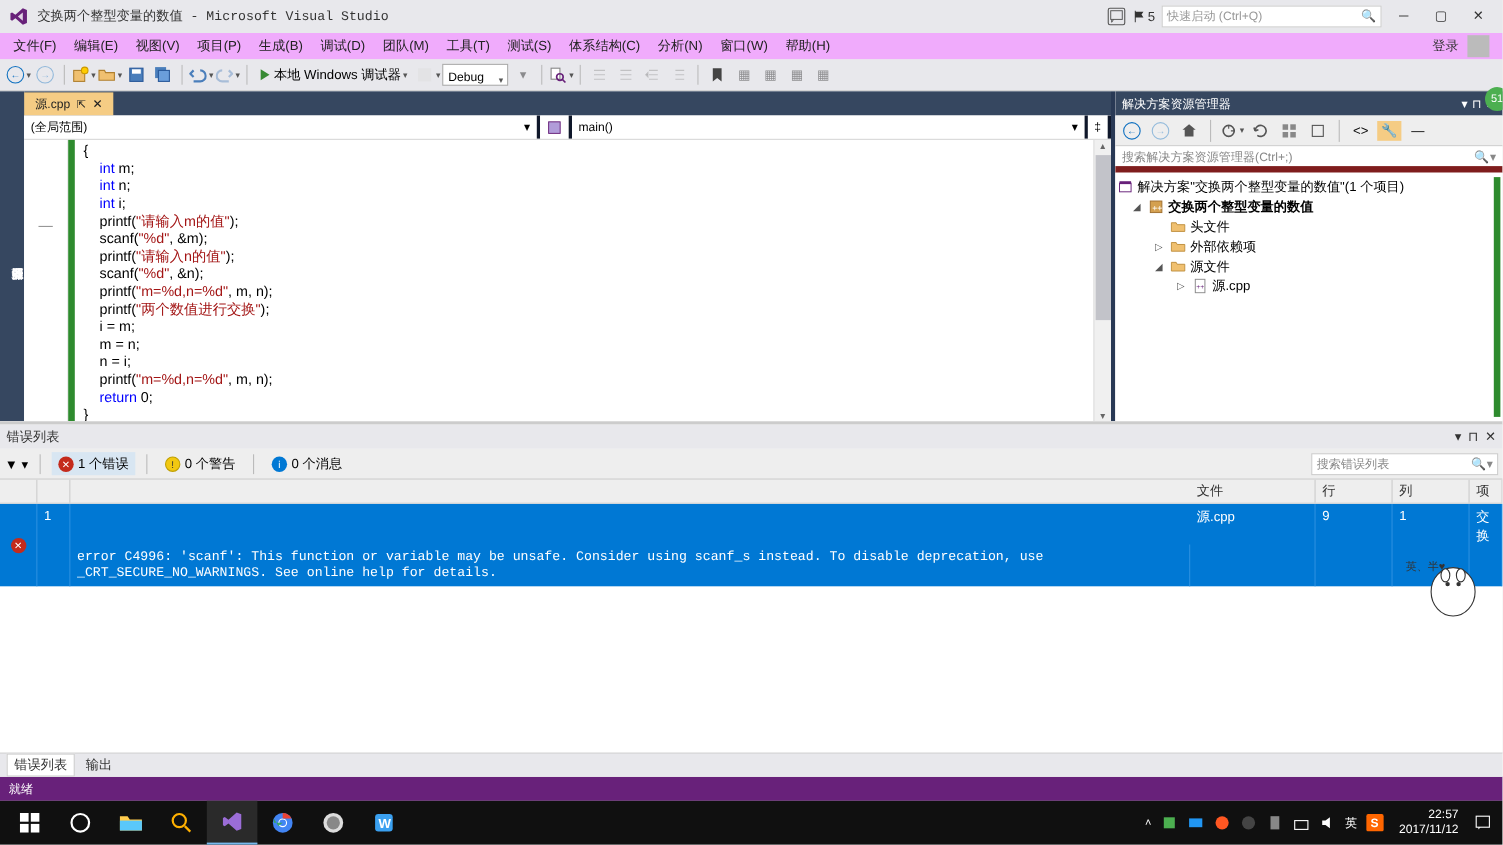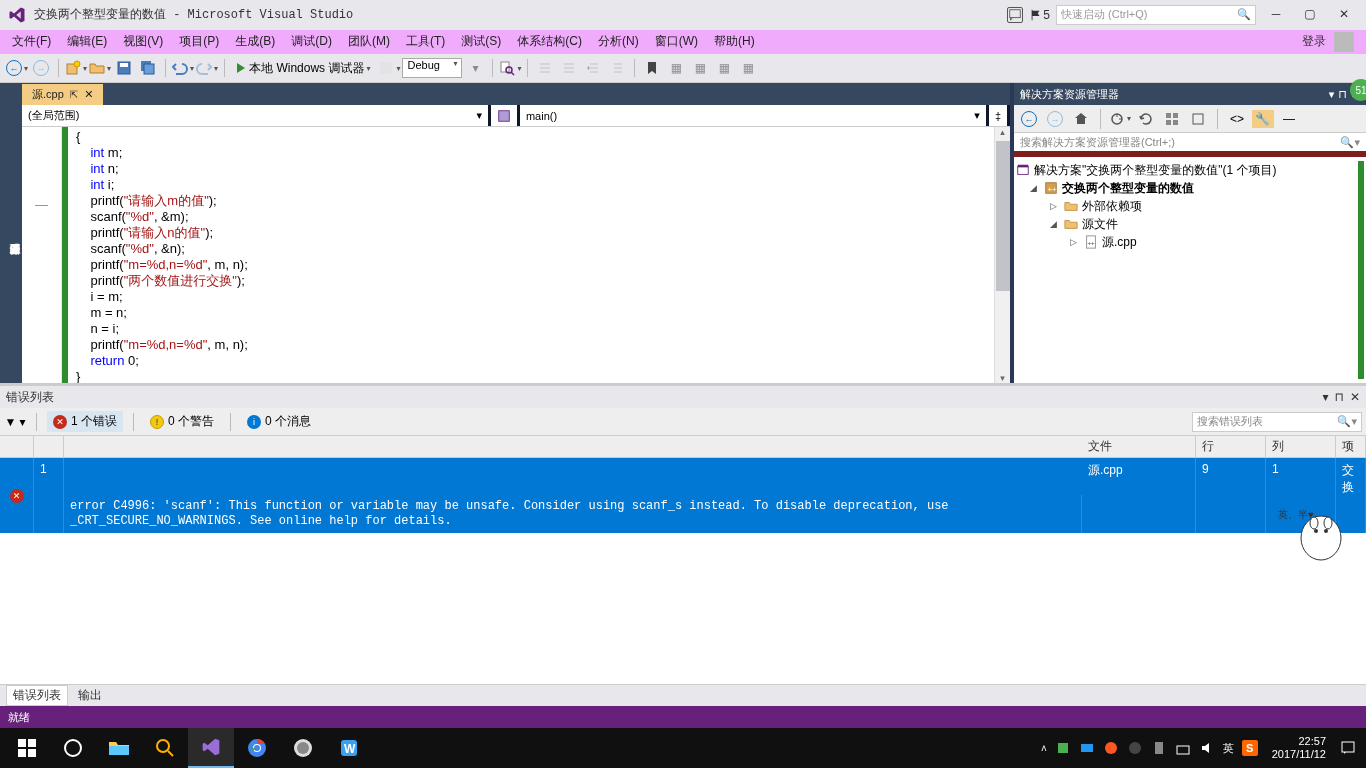--- a/index.html
+++ b/index.html
@@ -23,21 +23,21 @@
 .login-link { color: #333; font-size: 12px; }
 .user-box { width: 20px; height: 20px; background: #bbb; }
 
 
 .toolbar { height: 30px; background: #e8e8ec; border-bottom: 1px solid #ccc; display: flex; align-items: center; padding: 0 6px; gap: 2px; }
 .tb-btn { min-width: 22px; height: 22px; display: flex; align-items: center; justify-content: center; position: relative; }
 .tb-sep { width: 1px; height: 18px; background: #bbb; margin: 0 4px; }
 .tb-dropdown-arrow { font-size: 8px; margin-left: 2px; color: #555; }
 .play-btn { display: flex; align-items: center; padding: 0 6px; height: 22px; }
 .play-triangle { width: 0; height: 0; border-left: 8px solid #388a34; border-top: 5px solid transparent; border-bottom: 5px solid transparent; margin-right: 4px; }
-.debug-combo { height: 20px; border: 1px solid #aaa; background: #fff; padding: 0 4px; display: flex; align-items: flex-start; min-width: 60px; font-size: 11px; }
+.debug-combo { height: 20px; border: 1px solid #aaa; background: #fff; padding: 0 4px; display: flex; align-items: flex-end; min-width: 60px; font-size: 11px; }
 .tb-icon { width:16px; height:16px; }
 .nav-circle { width:16px; height:16px; border-radius:50%; border:1px solid #0e70c0; display:flex; align-items:center; justify-content:center; color:#0e70c0; font-size:9px; }
 
 
 .main-area { flex: 0 0 auto; height: 300px; display: flex; background: #fff; }
 .left-strip { width: 22px; background: #364760; color: #fff; display: flex; flex-direction: column; align-items: center; padding-top: 4px; writing-mode: vertical-rl; font-size: 11px; gap: 8px; }
 .editor-pane { flex: 1; display: flex; flex-direction: column; background: #fff; border-right: 4px solid #293955; }
 .tab-row { height: 22px; background: #364760; display: flex; align-items: flex-end; }
 .file-tab { background: #f5cc84; color: #222; padding: 3px 10px 3px 10px; font-size: 11px; display: flex; align-items: center; gap: 6px; }
 .file-tab .pin { font-size: 10px; }
@@ -398,20 +398,29 @@
         <span class="tri">◢</span>
         <span class="tree-icon">
                 <svg width="14" height="14" viewBox="0 0 16 16">
                   <rect x="2" y="2" width="12" height="12" fill="#d4a050" stroke="#a07030"></rect>
                   <text x="4" y="12" font-size="9" fill="#fff">++</text>
                 </svg>
               </span>
         <span class="bold">交换两个整型变量的数值</span>
       </div>
       <div class="tree-row tree-indent-2">
+        <span class="tri" style="visibility:hidden">▷</span>
+        <span class="tree-icon">
+                <svg width="14" height="14" viewBox="0 0 16 16">
+                  <path fill="#f0c070" stroke="#c09040" d="M1 4h5l1 2h8v7H1z"></path>
+                </svg>
+              </span>
+        <span>头文件</span>
+      </div>
+      <div class="tree-row tree-indent-2">
         <span class="tri">▷</span>
         <span class="tree-icon">
                 <svg width="14" height="14" viewBox="0 0 16 16">
                   <path fill="#f0c070" stroke="#c09040" d="M1 4h5l1 2h8v7H1z"></path>
                 </svg>
               </span>
         <span>外部依赖项</span>
       </div>
       <div class="tree-row tree-indent-2">
         <span class="tri">◢</span>

